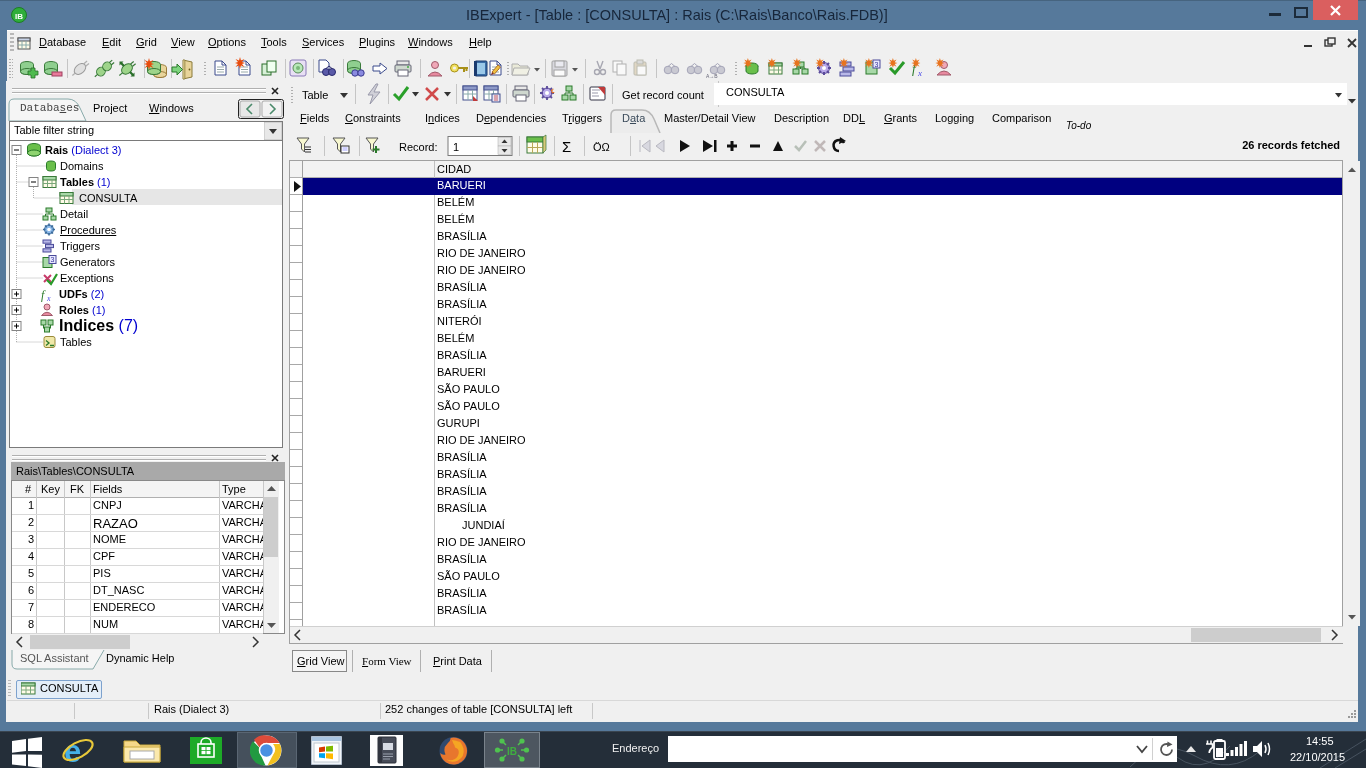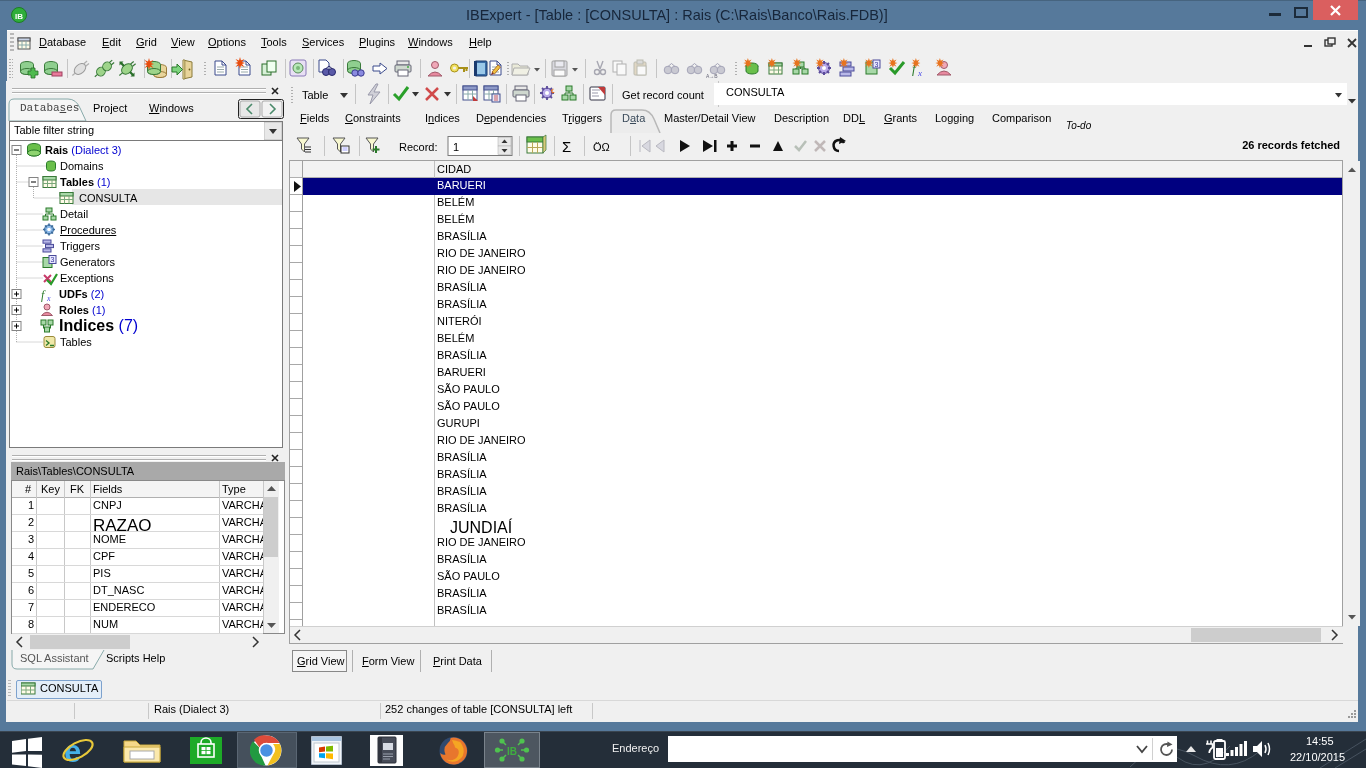--- a/index.html
+++ b/index.html
@@ -427,21 +427,21 @@
 <div class="a" style="left:36px;top:481px;width:1px;height:153px;background:#c8c8c8;"></div>
 <div class="a" style="left:64px;top:481px;width:1px;height:153px;background:#c8c8c8;"></div>
 <div class="a" style="left:90px;top:481px;width:1px;height:153px;background:#c8c8c8;"></div>
 <div class="a" style="left:219px;top:481px;width:1px;height:153px;background:#c8c8c8;"></div>
 <div class="a" style="left:12px;top:514px;width:251px;height:1px;background:#d8d8d8;"></div>
 <div class="a nw" style="left:22px;top:499px;width:12px;font-size:11px;color:#000;text-align:right;">1</div>
 <div class="a nw" style="left:93px;top:499px;font-size:11px;color:#000;">CNPJ</div>
 <div class="a nw" style="left:222px;top:499px;font-size:11px;color:#000;">VARCHAI</div>
 <div class="a" style="left:12px;top:531px;width:251px;height:1px;background:#d8d8d8;"></div>
 <div class="a nw" style="left:22px;top:516px;width:12px;font-size:11px;color:#000;text-align:right;">2</div>
-<div class="a nw" style="left:93px;top:516px;font-size:17px;color:#000;">RAZAO</div>
+<div class="a nw" style="left:93px;top:516px;font-size:13px;color:#000;">RAZAO</div>
 <div class="a nw" style="left:222px;top:516px;font-size:11px;color:#000;">VARCHAI</div>
 <div class="a" style="left:12px;top:548px;width:251px;height:1px;background:#d8d8d8;"></div>
 <div class="a nw" style="left:22px;top:533px;width:12px;font-size:11px;color:#000;text-align:right;">3</div>
 <div class="a nw" style="left:93px;top:533px;font-size:11px;color:#000;">NOME</div>
 <div class="a nw" style="left:222px;top:533px;font-size:11px;color:#000;">VARCHAI</div>
 <div class="a" style="left:12px;top:565px;width:251px;height:1px;background:#d8d8d8;"></div>
 <div class="a nw" style="left:22px;top:550px;width:12px;font-size:11px;color:#000;text-align:right;">4</div>
 <div class="a nw" style="left:93px;top:550px;font-size:11px;color:#000;">CPF</div>
 <div class="a nw" style="left:222px;top:550px;font-size:11px;color:#000;">VARCHAI</div>
 <div class="a" style="left:12px;top:582px;width:251px;height:1px;background:#d8d8d8;"></div>
@@ -473,21 +473,21 @@
     <path d="M9 2 L4 7 L9 12" stroke="#333" stroke-width="1.5" fill="none"></path>
   </svg>
 <div class="a" style="left:30px;top:635px;width:100px;height:14px;background:#cdcdcd;"></div>
 <svg class="a" style="left:248px;top:635px;" width="14" height="14">
     <path d="M5 2 L10 7 L5 12" stroke="#333" stroke-width="1.5" fill="none"></path>
   </svg>
 <svg class="a" style="left:11px;top:650px;" width="120" height="21" viewBox="0 0 120 21">
 <path d="M1 0 V14 Q1 19 6 19 H82 L93 0" fill="#f5f5f5" stroke="#8aa"></path>
 </svg>
 <div class="a nw" style="left:20px;top:652px;font-size:11px;color:#555;">SQL Assistant</div>
-<div class="a nw" style="left:106px;top:652px;font-size:11px;color:#000;">Scripts Help</div>
+<div class="a nw" style="left:106px;top:652px;font-size:11px;color:#000;">Dynamic Help</div>
 <div class="a" style="left:288px;top:81px;width:1070px;height:26px;background:#f0f0f0;"></div>
 <svg class="a" style="left:288px;top:81px;" width="1072" height="26" viewBox="0 0 1072 26">
 <rect x="3" y="4" width="3" height="18" fill="url(#gr)"></rect>
 <text x="14" y="18" font-size="11" fill="#000" font-family="Liberation Sans">Table</text>
     <path d="M52 12 l4 5 l4 -5 z" fill="#333"></path>
 <rect x="67" y="3" width="1" height="20" fill="#c5c5c5"></rect>
 <path d="M88 3 L80 14 H85 L82 23 L92 11 H86 L90 3 Z" fill="#d0d0d8" stroke="#99a"></path>
 <rect x="100" y="3" width="1" height="20" fill="#c5c5c5"></rect>
 <path d="M106 13 L111 18 L120 6" stroke="#2aa02a" stroke-width="3" fill="none"></path>
     <path d="M124 11 l3.5 4.5 l3.5 -4.5 z" fill="#333"></path>
@@ -661,21 +661,21 @@
 <div class="a nw" style="left:437px;top:434px;font-size:11px;color:#000;">RIO DE JANEIRO</div>
 <div class="a" style="left:290px;top:466px;width:12px;height:1px;background:#a8a8a8;"></div>
 <div class="a nw" style="left:437px;top:451px;font-size:11px;color:#000;">BRASÍLIA</div>
 <div class="a" style="left:290px;top:483px;width:12px;height:1px;background:#a8a8a8;"></div>
 <div class="a nw" style="left:437px;top:468px;font-size:11px;color:#000;">BRASÍLIA</div>
 <div class="a" style="left:290px;top:500px;width:12px;height:1px;background:#a8a8a8;"></div>
 <div class="a nw" style="left:437px;top:485px;font-size:11px;color:#000;">BRASÍLIA</div>
 <div class="a" style="left:290px;top:517px;width:12px;height:1px;background:#a8a8a8;"></div>
 <div class="a nw" style="left:437px;top:502px;font-size:11px;color:#000;">BRASÍLIA</div>
 <div class="a" style="left:290px;top:534px;width:12px;height:1px;background:#a8a8a8;"></div>
-<div class="a nw" style="left:450px;top:519px;font-size:16px;color:#000;">JUNDIAÍ</div>
+<div class="a nw" style="left:462px;top:519px;font-size:11px;color:#000;">JUNDIAÍ</div>
 <div class="a" style="left:290px;top:551px;width:12px;height:1px;background:#a8a8a8;"></div>
 <div class="a nw" style="left:437px;top:536px;font-size:11px;color:#000;">RIO DE JANEIRO</div>
 <div class="a" style="left:290px;top:568px;width:12px;height:1px;background:#a8a8a8;"></div>
 <div class="a nw" style="left:437px;top:553px;font-size:11px;color:#000;">BRASÍLIA</div>
 <div class="a" style="left:290px;top:585px;width:12px;height:1px;background:#a8a8a8;"></div>
 <div class="a nw" style="left:437px;top:570px;font-size:11px;color:#000;">SÃO PAULO</div>
 <div class="a" style="left:290px;top:602px;width:12px;height:1px;background:#a8a8a8;"></div>
 <div class="a nw" style="left:437px;top:587px;font-size:11px;color:#000;">BRASÍLIA</div>
 <div class="a" style="left:290px;top:619px;width:12px;height:1px;background:#a8a8a8;"></div>
 <div class="a nw" style="left:437px;top:604px;font-size:11px;color:#000;">BRASÍLIA</div>
@@ -691,21 +691,21 @@
 <svg class="a" style="left:1345px;top:163px;" width="14" height="14">
     <path d="M3 9 L7 4.5 L11 9 Z" fill="#555"></path>
   </svg>
 <svg class="a" style="left:1345px;top:610px;" width="14" height="14">
     <path d="M3 5 L7 9.5 L11 5 Z" fill="#555"></path>
   </svg>
 <div class="a" style="left:288px;top:644px;width:1070px;height:32px;background:#f0f0f0;"></div>
 <div class="a" style="left:292px;top:650px;width:55px;height:22px;background:#f4f4f4;border:1px solid #888;"></div>
 <div class="a nw" style="left:297px;top:655px;font-size:11px;color:#000;"><u>G</u>rid View</div>
 <div class="a" style="left:352px;top:650px;width:1px;height:22px;background:#b0b0b0;"></div>
-<div class="a nw" style="left:362px;top:655px;font-size:11px;color:#000;"><u>F</u>orm View</div>
+<div class="a nw" style="left:362px;top:655px;font-size:11px;color:#000;font-family:Liberation Serif, serif;"><u>F</u>orm View</div>
 <div class="a" style="left:420px;top:650px;width:1px;height:22px;background:#b0b0b0;"></div>
 <div class="a nw" style="left:433px;top:655px;font-size:11px;color:#000;"><u>P</u>rint Data</div>
 <div class="a" style="left:491px;top:650px;width:1px;height:22px;background:#b0b0b0;"></div>
 <div class="a" style="left:7px;top:676px;width:1351px;height:24px;background:#f0f0f0;"></div>
 <div class="a" style="left:8px;top:680px;width:3px;height:17px;background:repeating-linear-gradient(#b8b8b8 0 1px,#f0f0f0 1px 3px);"></div>
 <div class="a" style="left:16px;top:680px;width:86px;height:19px;background:#e4eef8;border:1px solid #7da2ce;border-radius:2px;"></div>
 <svg class="a" style="left:21px;top:682px;" width="15" height="14" viewBox="0 0 15 14">
 <rect x="0" y="1" width="14" height="11" fill="#fffbe8" stroke="#3a7a3a"></rect>
     <rect x="0" y="1" width="14" height="3" fill="#a8d8a8" stroke="#3a7a3a"></rect>
     <path d="M5 4 V12 M9.5 4 V12 M0 8 H14" stroke="#7aa87a"></path>

